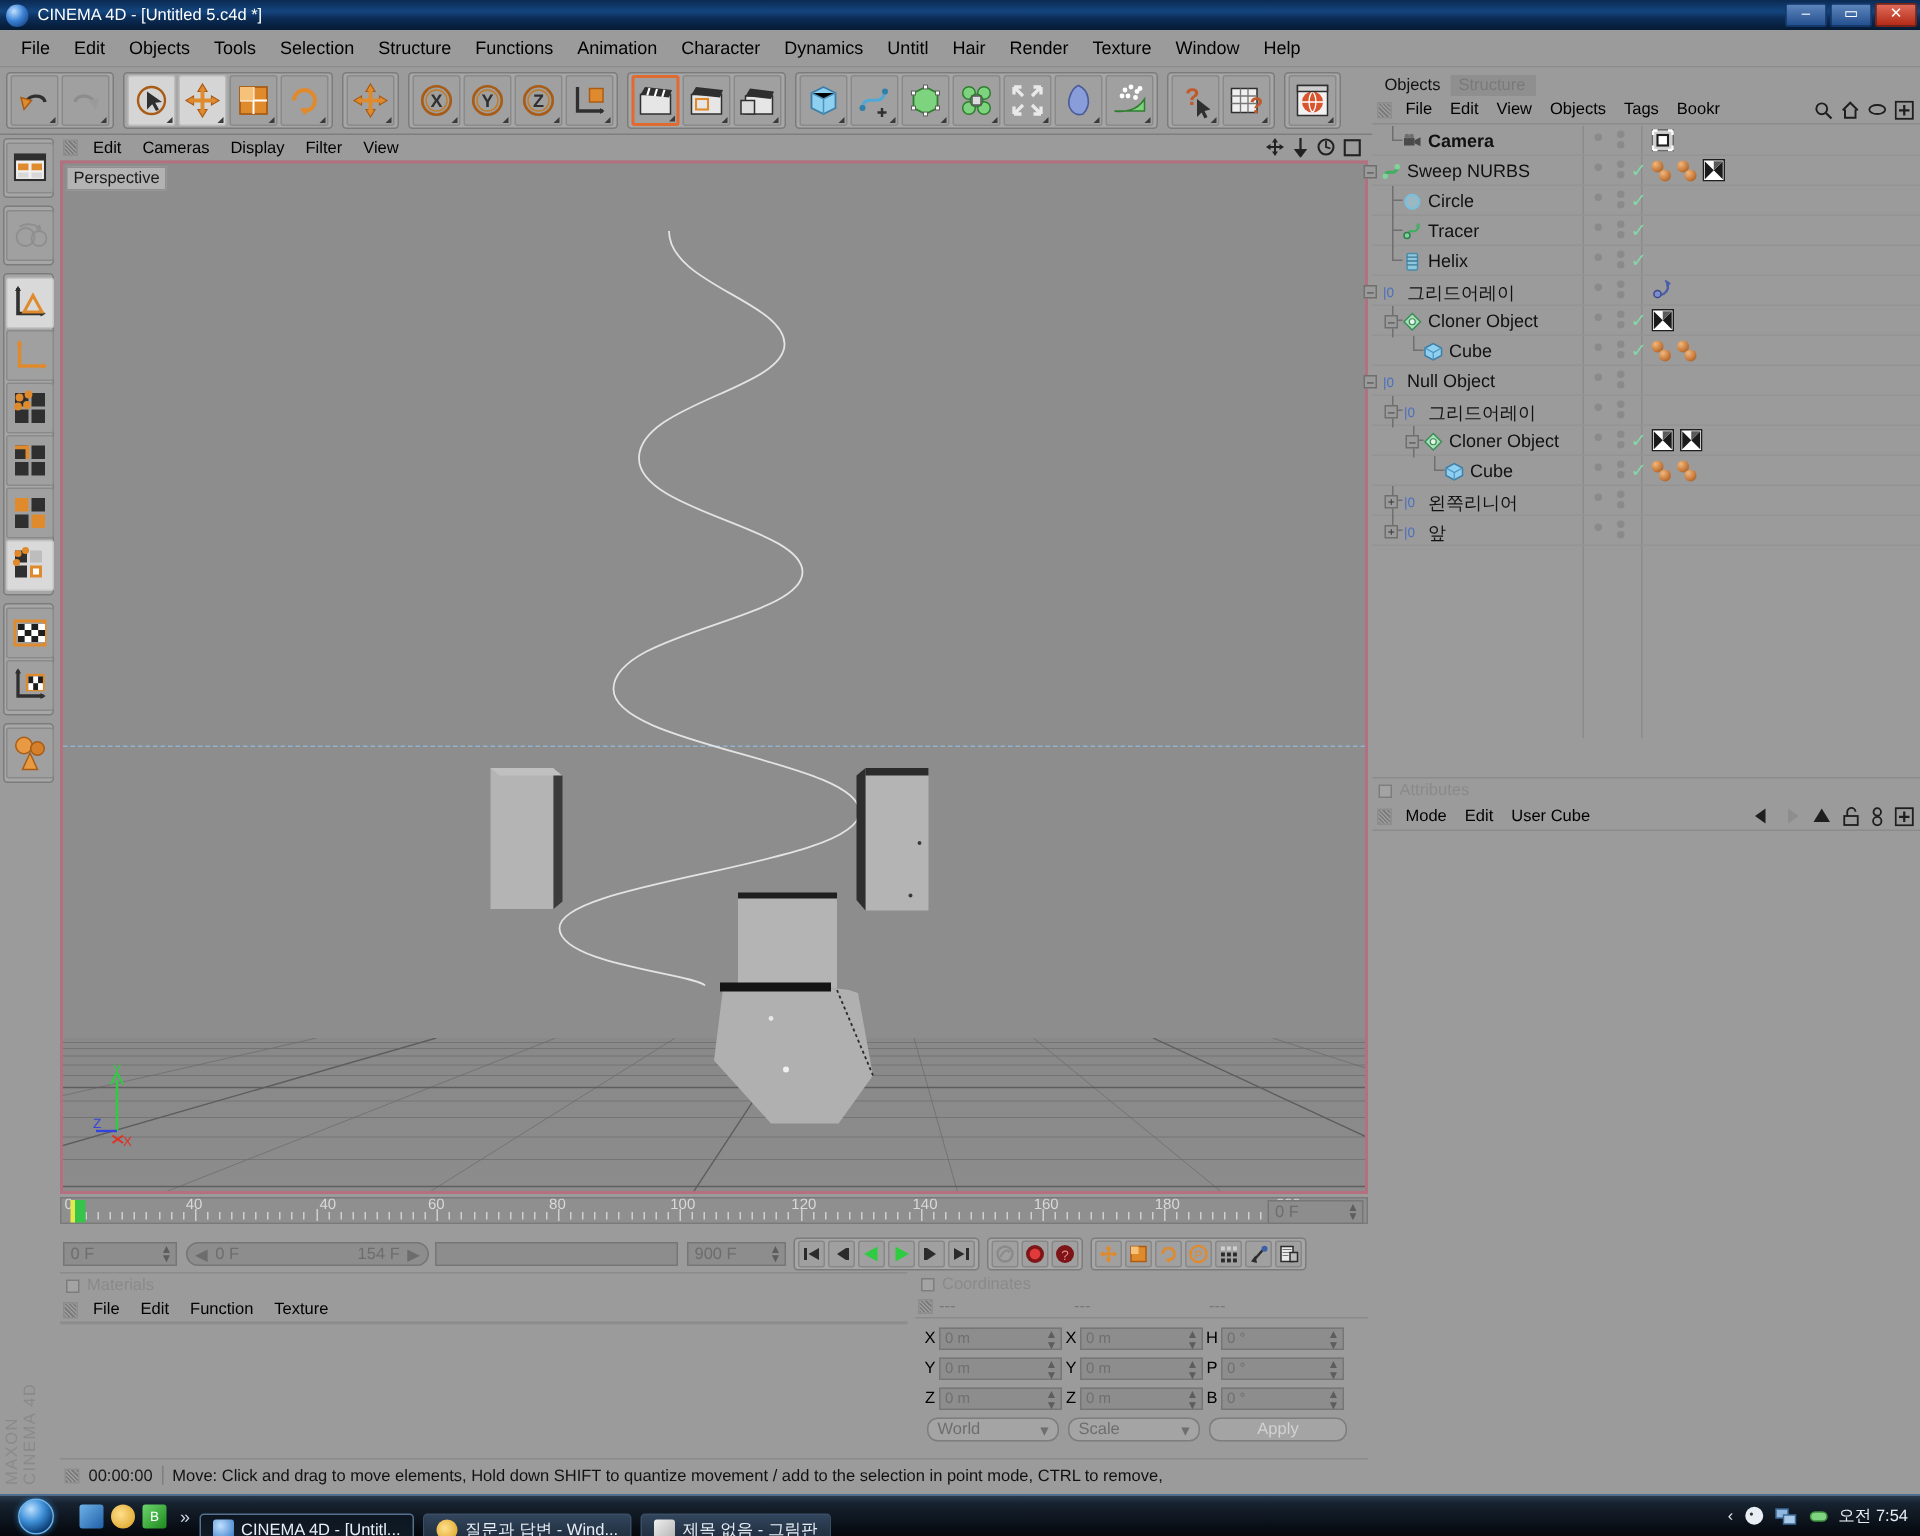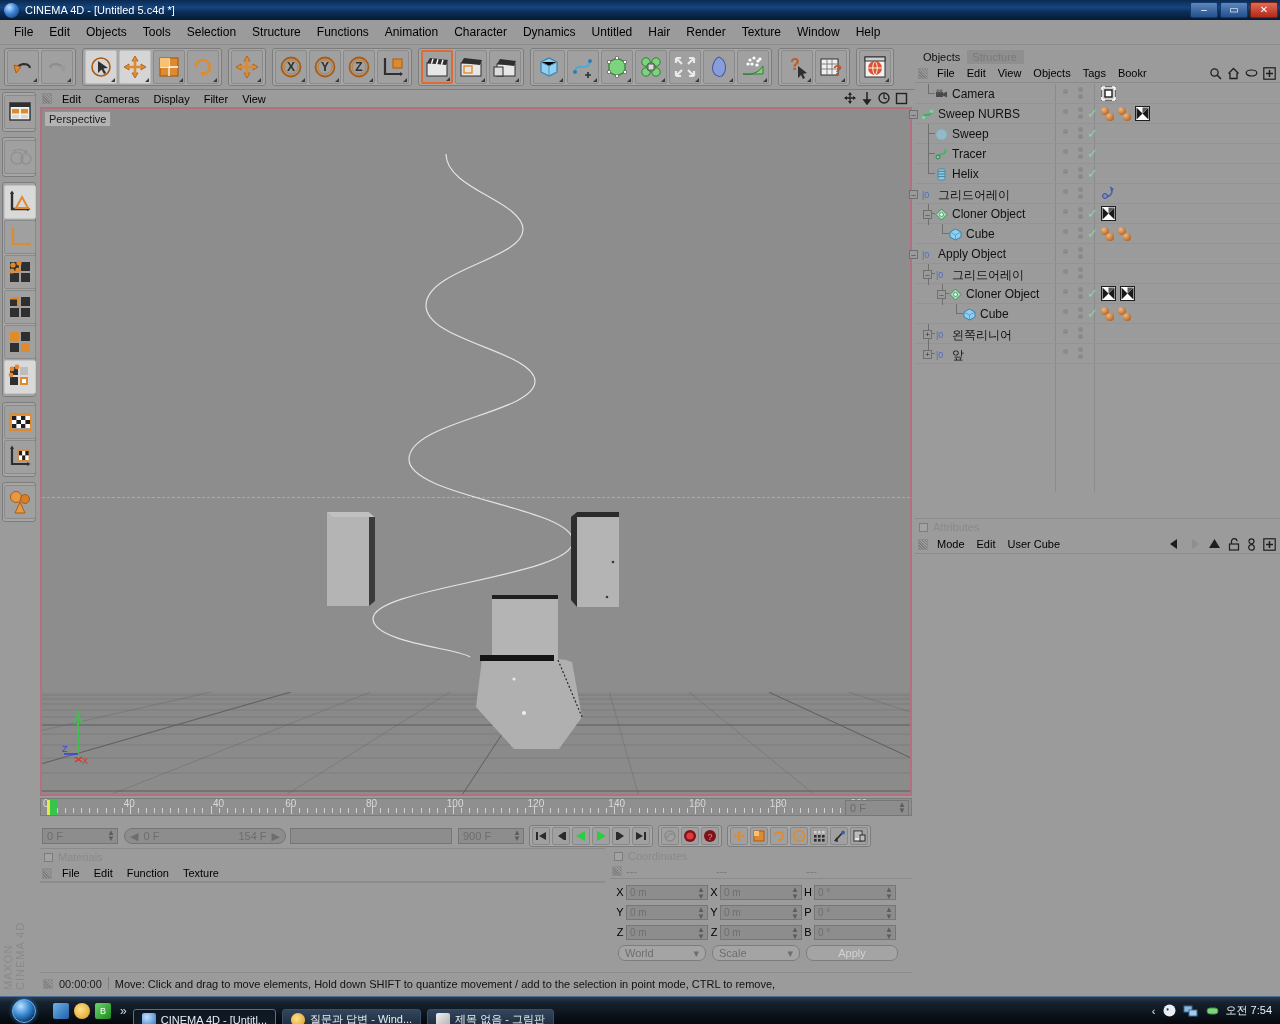--- a/index.html
+++ b/index.html
@@ -272,21 +272,21 @@
       <div class="mi">File</div>
       <div class="mi">Edit</div>
       <div class="mi">Objects</div>
       <div class="mi">Tools</div>
       <div class="mi">Selection</div>
       <div class="mi">Structure</div>
       <div class="mi">Functions</div>
       <div class="mi">Animation</div>
       <div class="mi">Character</div>
       <div class="mi">Dynamics</div>
-      <div class="mi">Untitled</div>
+      <div class="mi">Untitl</div>
       <div class="mi">Hair</div>
       <div class="mi">Render</div>
       <div class="mi">Texture</div>
       <div class="mi">Window</div>
       <div class="mi">Help</div>
     </div>
 
   <div class="toolbar" id="toolbar">
       <div class="tgroup">
         <div class="tbtn">
@@ -1143,21 +1143,21 @@
       <div class="divider-v" style="left:179px"></div>
       <div id="omrows">
           <div class="om-row">
             <div style="position: absolute; left: 13px; top: 0px; width: 7px; height: 10px; border-left: 1px solid rgb(111, 111, 111); border-bottom: 1px solid rgb(111, 111, 111);"></div>
             <div class="om-icon" style="left: 20px;"><svg width="13" height="13" viewBox="0 0 13 13">
                 <rect x="1" y="4" width="7" height="5" fill="#4a4a4a"></rect>
                 <path d="M8 5.5 L12 3.5 V9.5 L8 7.5 Z" fill="#4a4a4a"></path>
                 <circle cx="3" cy="2.8" r="1.6" fill="#6e6e6e"></circle>
                 <circle cx="6" cy="2.8" r="1.6" fill="#6e6e6e"></circle>
               </svg></div>
-            <div class="om-label" style="left: 37px;">Camera</div>
+            <div class="om-label" style="left: 37px; font-weight: bold;">Camera</div>
             <div class="om-dots" style="left: 148px;">
               <div class="dot"></div>
             </div>
             <div style="position: absolute; left: 163px; top: 3px;">
               <div class="dot" style="margin-bottom: 2px;"></div>
               <div class="dot"></div>
             </div>
             <div style="position: absolute; top: 2px; left: 186px;"><svg width="15" height="15" viewBox="0 0 15 15">
                 <rect x="0.5" y="0.5" width="14" height="14" fill="#cfcfcf" stroke="#6a6a6a"></rect>
                 <rect x="4" y="4" width="7" height="7" fill="#fff" stroke="#1e1e1e" stroke-width="1.4"></rect>
@@ -1193,21 +1193,21 @@
                 <path d="M1.5 1.5 L7.5 7.5 L1.5 13.5 Z M13.5 1.5 L7.5 7.5 L13.5 13.5 Z" fill="#1a1a1a"></path>
                 <path d="M7.5 1.5 L13.5 1.5 L7.5 7.5 Z" fill="#5a5a5a"></path>
               </svg></div>
           </div>
           <div class="om-row">
             <div style="position: absolute; left: 13px; top: 0px; width: 7px; height: 10px; border-left: 1px solid rgb(111, 111, 111); border-bottom: 1px solid rgb(111, 111, 111);"></div>
             <div style="position: absolute; left: 13px; top: 10px; width: 1px; height: 11px; background: rgb(111, 111, 111);"></div>
             <div class="om-icon" style="left: 20px;"><svg width="13" height="13" viewBox="0 0 13 13">
                 <circle cx="6.5" cy="6.5" r="4.6" stroke="#79c0dd" stroke-width="1.5" fill="#9ed3e8" fill-opacity="0.5"></circle>
               </svg></div>
-            <div class="om-label" style="left: 37px;">Sweep</div>
+            <div class="om-label" style="left: 37px;">Circle</div>
             <div class="om-dots" style="left: 148px;">
               <div class="dot"></div>
             </div>
             <div style="position: absolute; left: 163px; top: 3px;">
               <div class="dot" style="margin-bottom: 2px;"></div>
               <div class="dot"></div>
             </div>
             <div style="position: absolute; left: 172px; top: 4px; color: rgb(134, 214, 168); font-size: 13px; line-height: 11px;">✓</div>
           </div>
           <div class="om-row">
@@ -1308,21 +1308,21 @@
             <div class="ballpair" style="left: 203px;">
               <div class="ball" style="left: 0px; top: 0px;"></div>
               <div class="ball" style="left: 5px; top: 6px;"></div>
             </div>
           </div>
           <div class="om-row">
             <div class="expander" style="left: -6px;">–</div>
             <div class="om-icon" style="left: 6px;"><svg width="13" height="13" viewBox="0 0 13 13">
                 <text x="1" y="10" font-size="9" fill="#4a6fbf" font-family="Liberation Sans, sans-serif">|0</text>
               </svg></div>
-            <div class="om-label" style="left: 23px;">Apply Object</div>
+            <div class="om-label" style="left: 23px;">Null Object</div>
             <div class="om-dots" style="left: 148px;">
               <div class="dot"></div>
             </div>
             <div style="position: absolute; left: 163px; top: 3px;">
               <div class="dot" style="margin-bottom: 2px;"></div>
               <div class="dot"></div>
             </div>
           </div>
           <div class="om-row">
             <div style="position: absolute; left: 13px; top: 0px; width: 7px; height: 10px; border-left: 1px solid rgb(111, 111, 111); border-bottom: 1px solid rgb(111, 111, 111);"></div>

